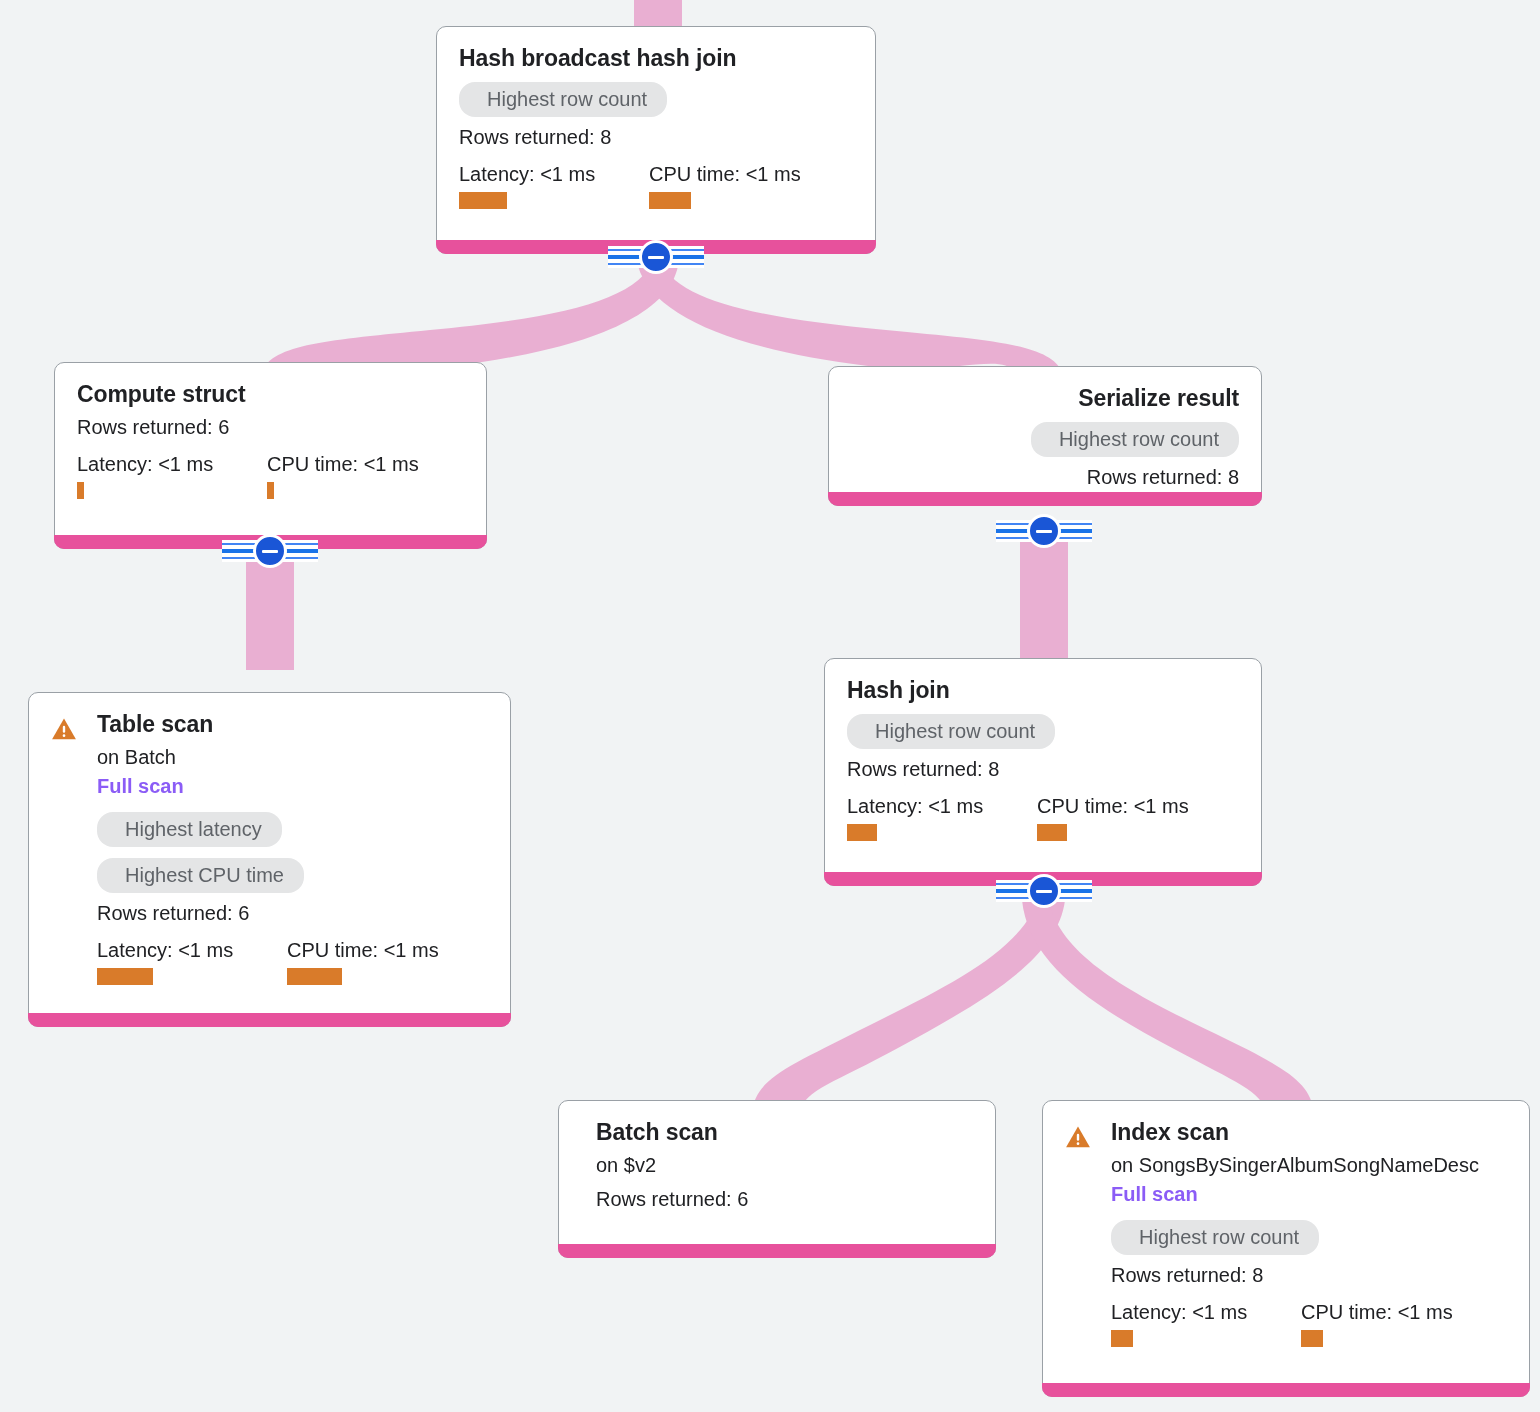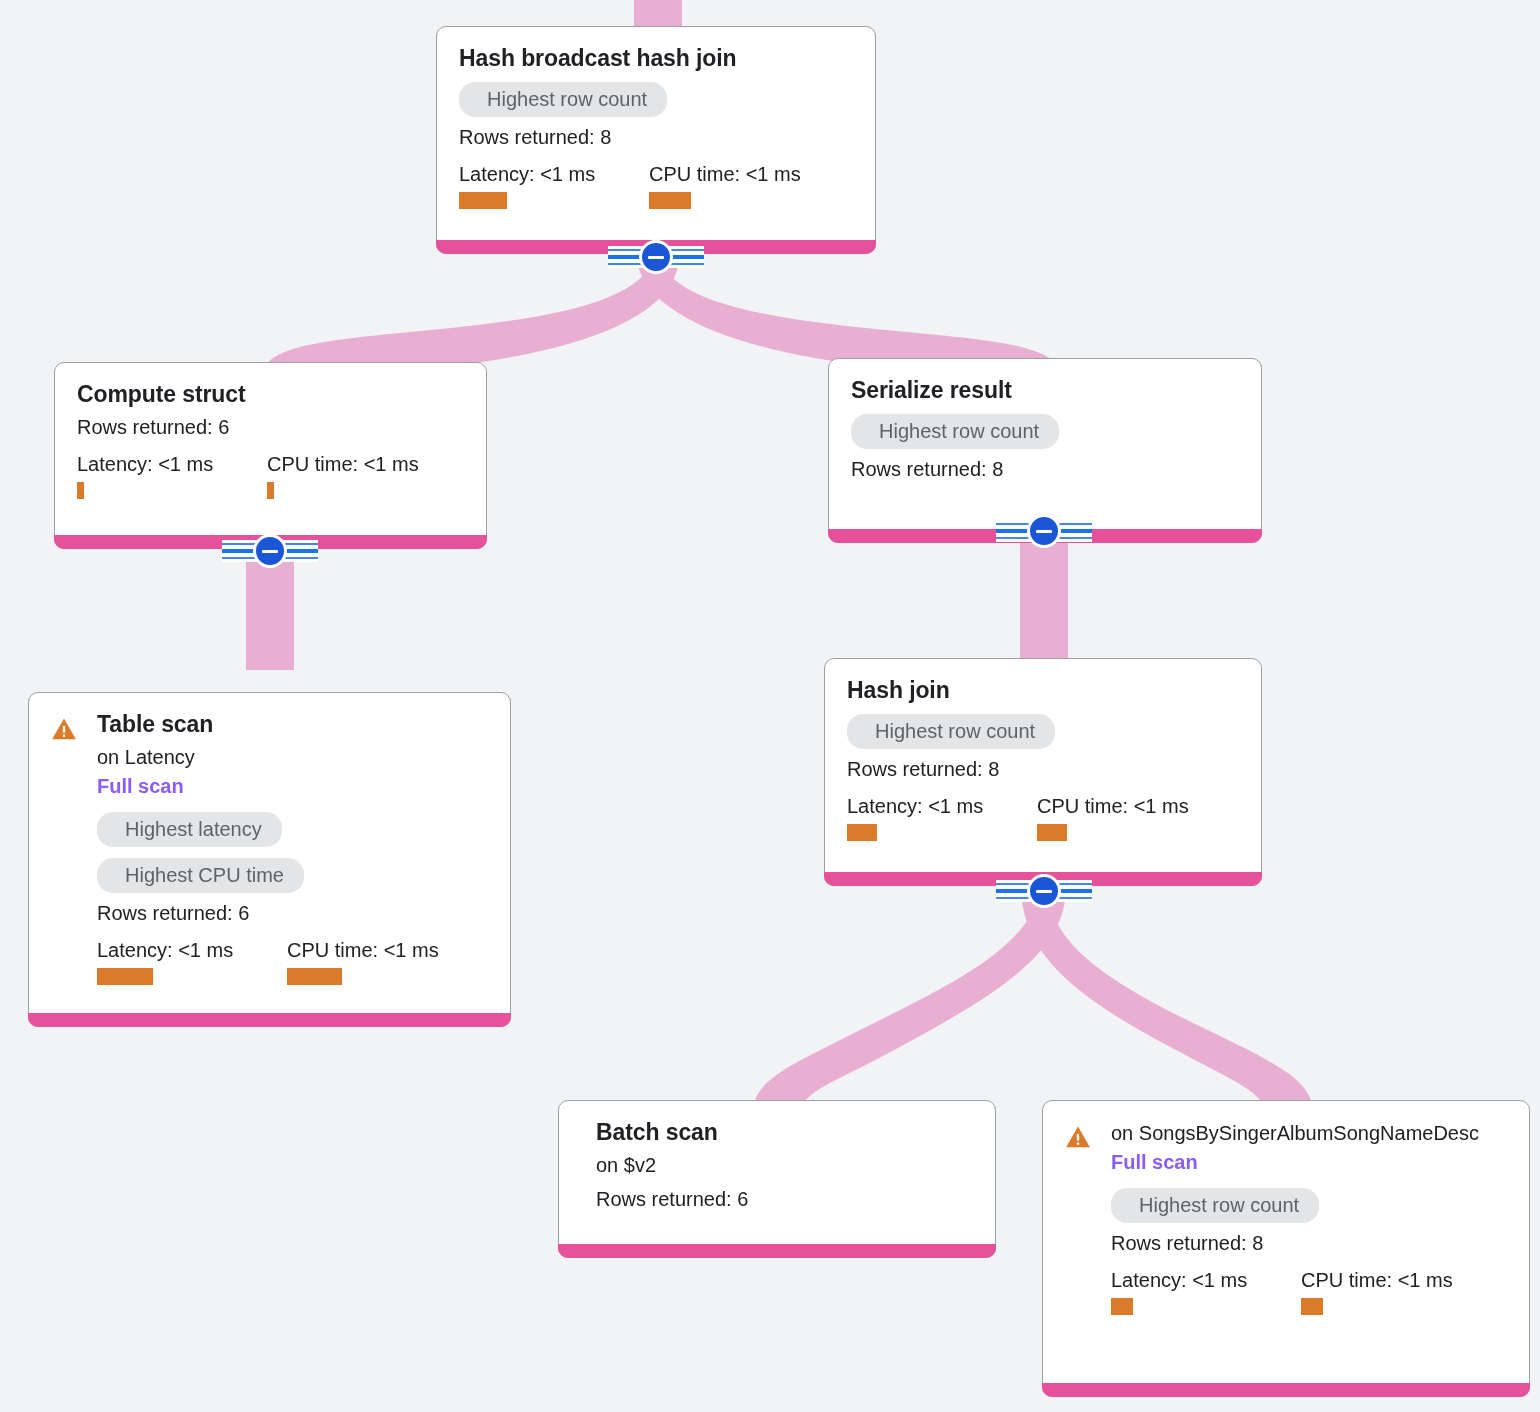--- a/index.html
+++ b/index.html
@@ -246,21 +246,21 @@
           <div class="metric">
             <span class="metric-label">CPU time: &lt;1 ms</span>
             <span class="metric-bar" style="width:7px;"></span>
           </div>
         </div>
       </div>
     </div>
     <div class="node-footbar"></div>
   </div>
 
-  <div class="node" style="left:828px; top:358px; width:434px; height:185px;">
+  <div class="node" style="left:828px; top:366px; width:434px; height:140px;text-align:right;">
     <div class="node-inner">
       <div class="node-body">
         <div class="node-title">Serialize result</div>
         <div class="chip-row">
           <span class="chip">Highest row count</span>
         </div>
         <div class="rows-line">Rows returned: 8</div>
       </div>
     </div>
     <div class="node-footbar"></div>
@@ -270,21 +270,21 @@
     <div class="node-inner">
       <div class="warn-col">
         <svg class="warn-icon" viewBox="0 0 24 22">
           <path d="M12 1.2 L23 20.4 H1 Z" fill="#d97b2a"></path>
           <rect x="10.9" y="8" width="2.2" height="6.4" rx="1.1" fill="#ffffff"></rect>
           <circle cx="12" cy="17.2" r="1.25" fill="#ffffff"></circle>
         </svg>
       </div>
       <div class="node-body">
         <div class="node-title">Table scan</div>
-        <div class="node-sub">on Latency</div>
+        <div class="node-sub">on Batch</div>
         <div class="node-sub muted">Full scan</div>
         <div class="chip-row">
           <span class="chip">Highest latency</span>
         </div>
         <div class="chip-row">
           <span class="chip">Highest CPU time</span>
         </div>
         <div class="rows-line">Rows returned: 6</div>
         <div class="metrics">
           <div class="metric" style="width:190px;">
@@ -338,20 +338,21 @@
   <div class="node" style="left:1042px; top:1100px; width:488px; height:297px;">
     <div class="node-inner">
       <div class="warn-col">
         <svg class="warn-icon" viewBox="0 0 24 22">
           <path d="M12 1.2 L23 20.4 H1 Z" fill="#d97b2a"></path>
           <rect x="10.9" y="8" width="2.2" height="6.4" rx="1.1" fill="#ffffff"></rect>
           <circle cx="12" cy="17.2" r="1.25" fill="#ffffff"></circle>
         </svg>
       </div>
       <div class="node-body">
+        <div class="node-title">Index scan</div>
         <div class="node-sub">on SongsBySingerAlbumSongNameDesc</div>
         <div class="node-sub muted">Full scan</div>
         <div class="chip-row">
           <span class="chip">Highest row count</span>
         </div>
         <div class="rows-line">Rows returned: 8</div>
         <div class="metrics">
           <div class="metric" style="width:190px;">
             <span class="metric-label">Latency: &lt;1 ms</span>
             <span class="metric-bar" style="width:22px;"></span>

